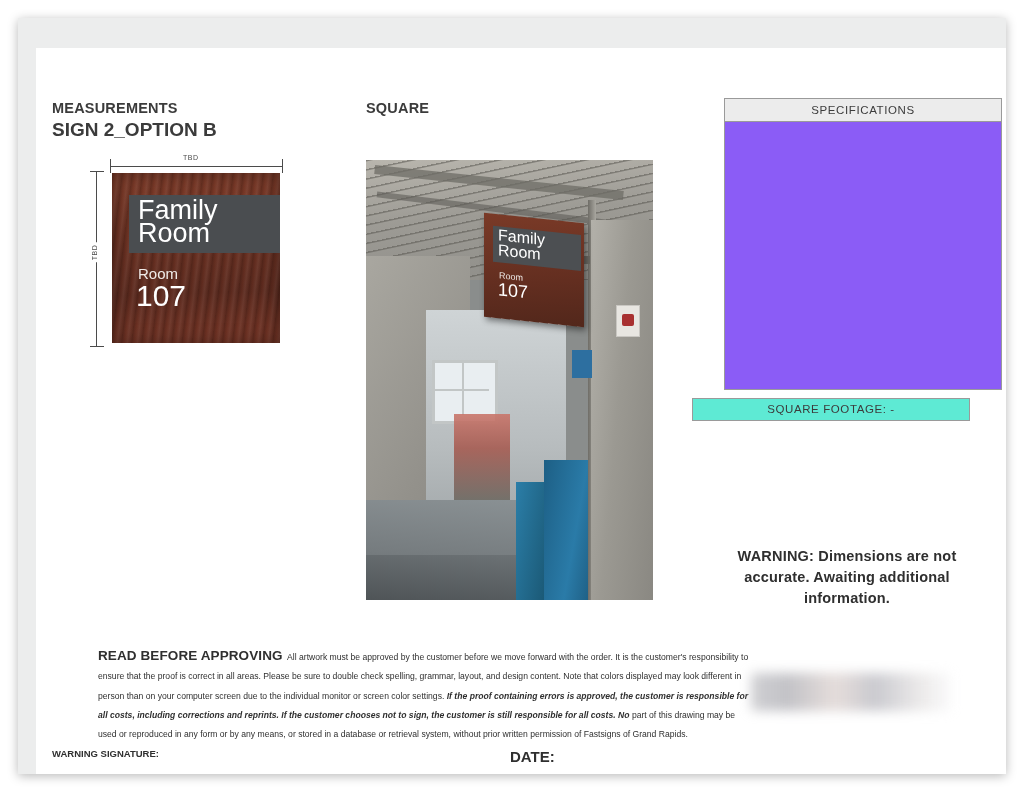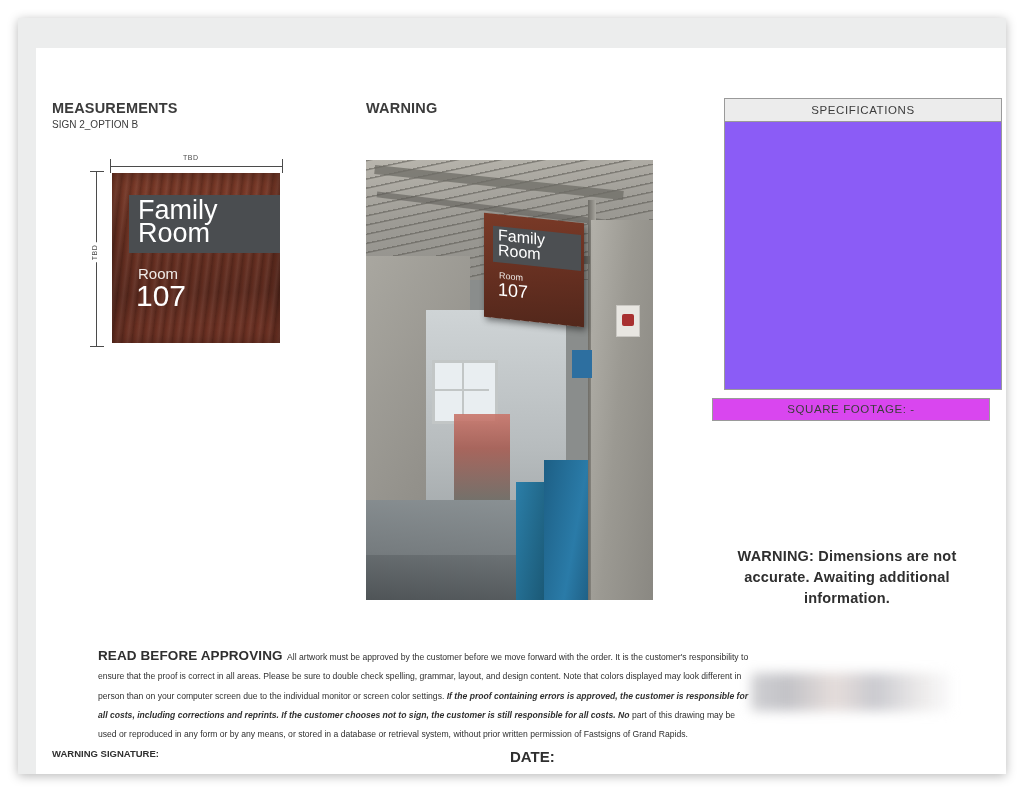--- a/index.html
+++ b/index.html
@@ -54,22 +54,22 @@
     font-size: 14.5px;
     font-weight: bold;
     color: #3b3b3b;
     letter-spacing: 0.2px;
     white-space: nowrap;
   }
   #measurements-title { left: 16px; top: 52px; }
   #measurements-sub {
     position: absolute;
     left: 16px; top: 71px;
-    font-size: 10px;
-    font-weight: normal;
+    font-size: 19px;
+    font-weight: bold;
     color: #3b3b3b;
     white-space: nowrap;
   }
   #mockup-title { left: 330px; top: 52px; }
 
   
   .meas-wrap {
     position: absolute;
     left: 16px;
     top: 105px;
@@ -309,26 +309,26 @@
     background: #ececec;
     border-bottom: 1px solid #9a9a9a;
     text-align: center;
     font-size: 11.5px;
     color: #3c3c3c;
     line-height: 22px;
     letter-spacing: 0.6px;
   }
   .sqft-box {
     position: absolute;
-    left: 676px;
+    left: 656px;
     top: 350px;
     width: 278px;
     height: 23px;
     border: 1px solid #9a9a9a;
-    background: #d946ef;
+    background: #5eead4;
     box-sizing: border-box;
     text-align: center;
     font-size: 11.5px;
     color: #3c3c3c;
     line-height: 21px;
     letter-spacing: 0.6px;
   }
 
   .warning {
     position: absolute;
@@ -404,21 +404,21 @@
 
 <div id="page">
   <div class="sheet">
     <div class="sheet-topband"></div>
     <div class="sheet-leftband"></div>
 
     <div class="sheet-inner">
 
       <div class="sec-title" id="measurements-title">MEASUREMENTS</div>
       <div id="measurements-sub">SIGN 2_OPTION B</div>
-      <div class="sec-title" id="mockup-title">WARNING</div>
+      <div class="sec-title" id="mockup-title">SQUARE</div>
 
       <div class="meas-wrap">
         <div class="dim-top-line"></div>
         <div class="dim-top-tick-l"></div>
         <div class="dim-top-tick-r"></div>
         <div class="dim-top-label">TBD</div>
 
         <div class="dim-left-line"></div>
         <div class="dim-left-tick-t"></div>
         <div class="dim-left-tick-b"></div>

